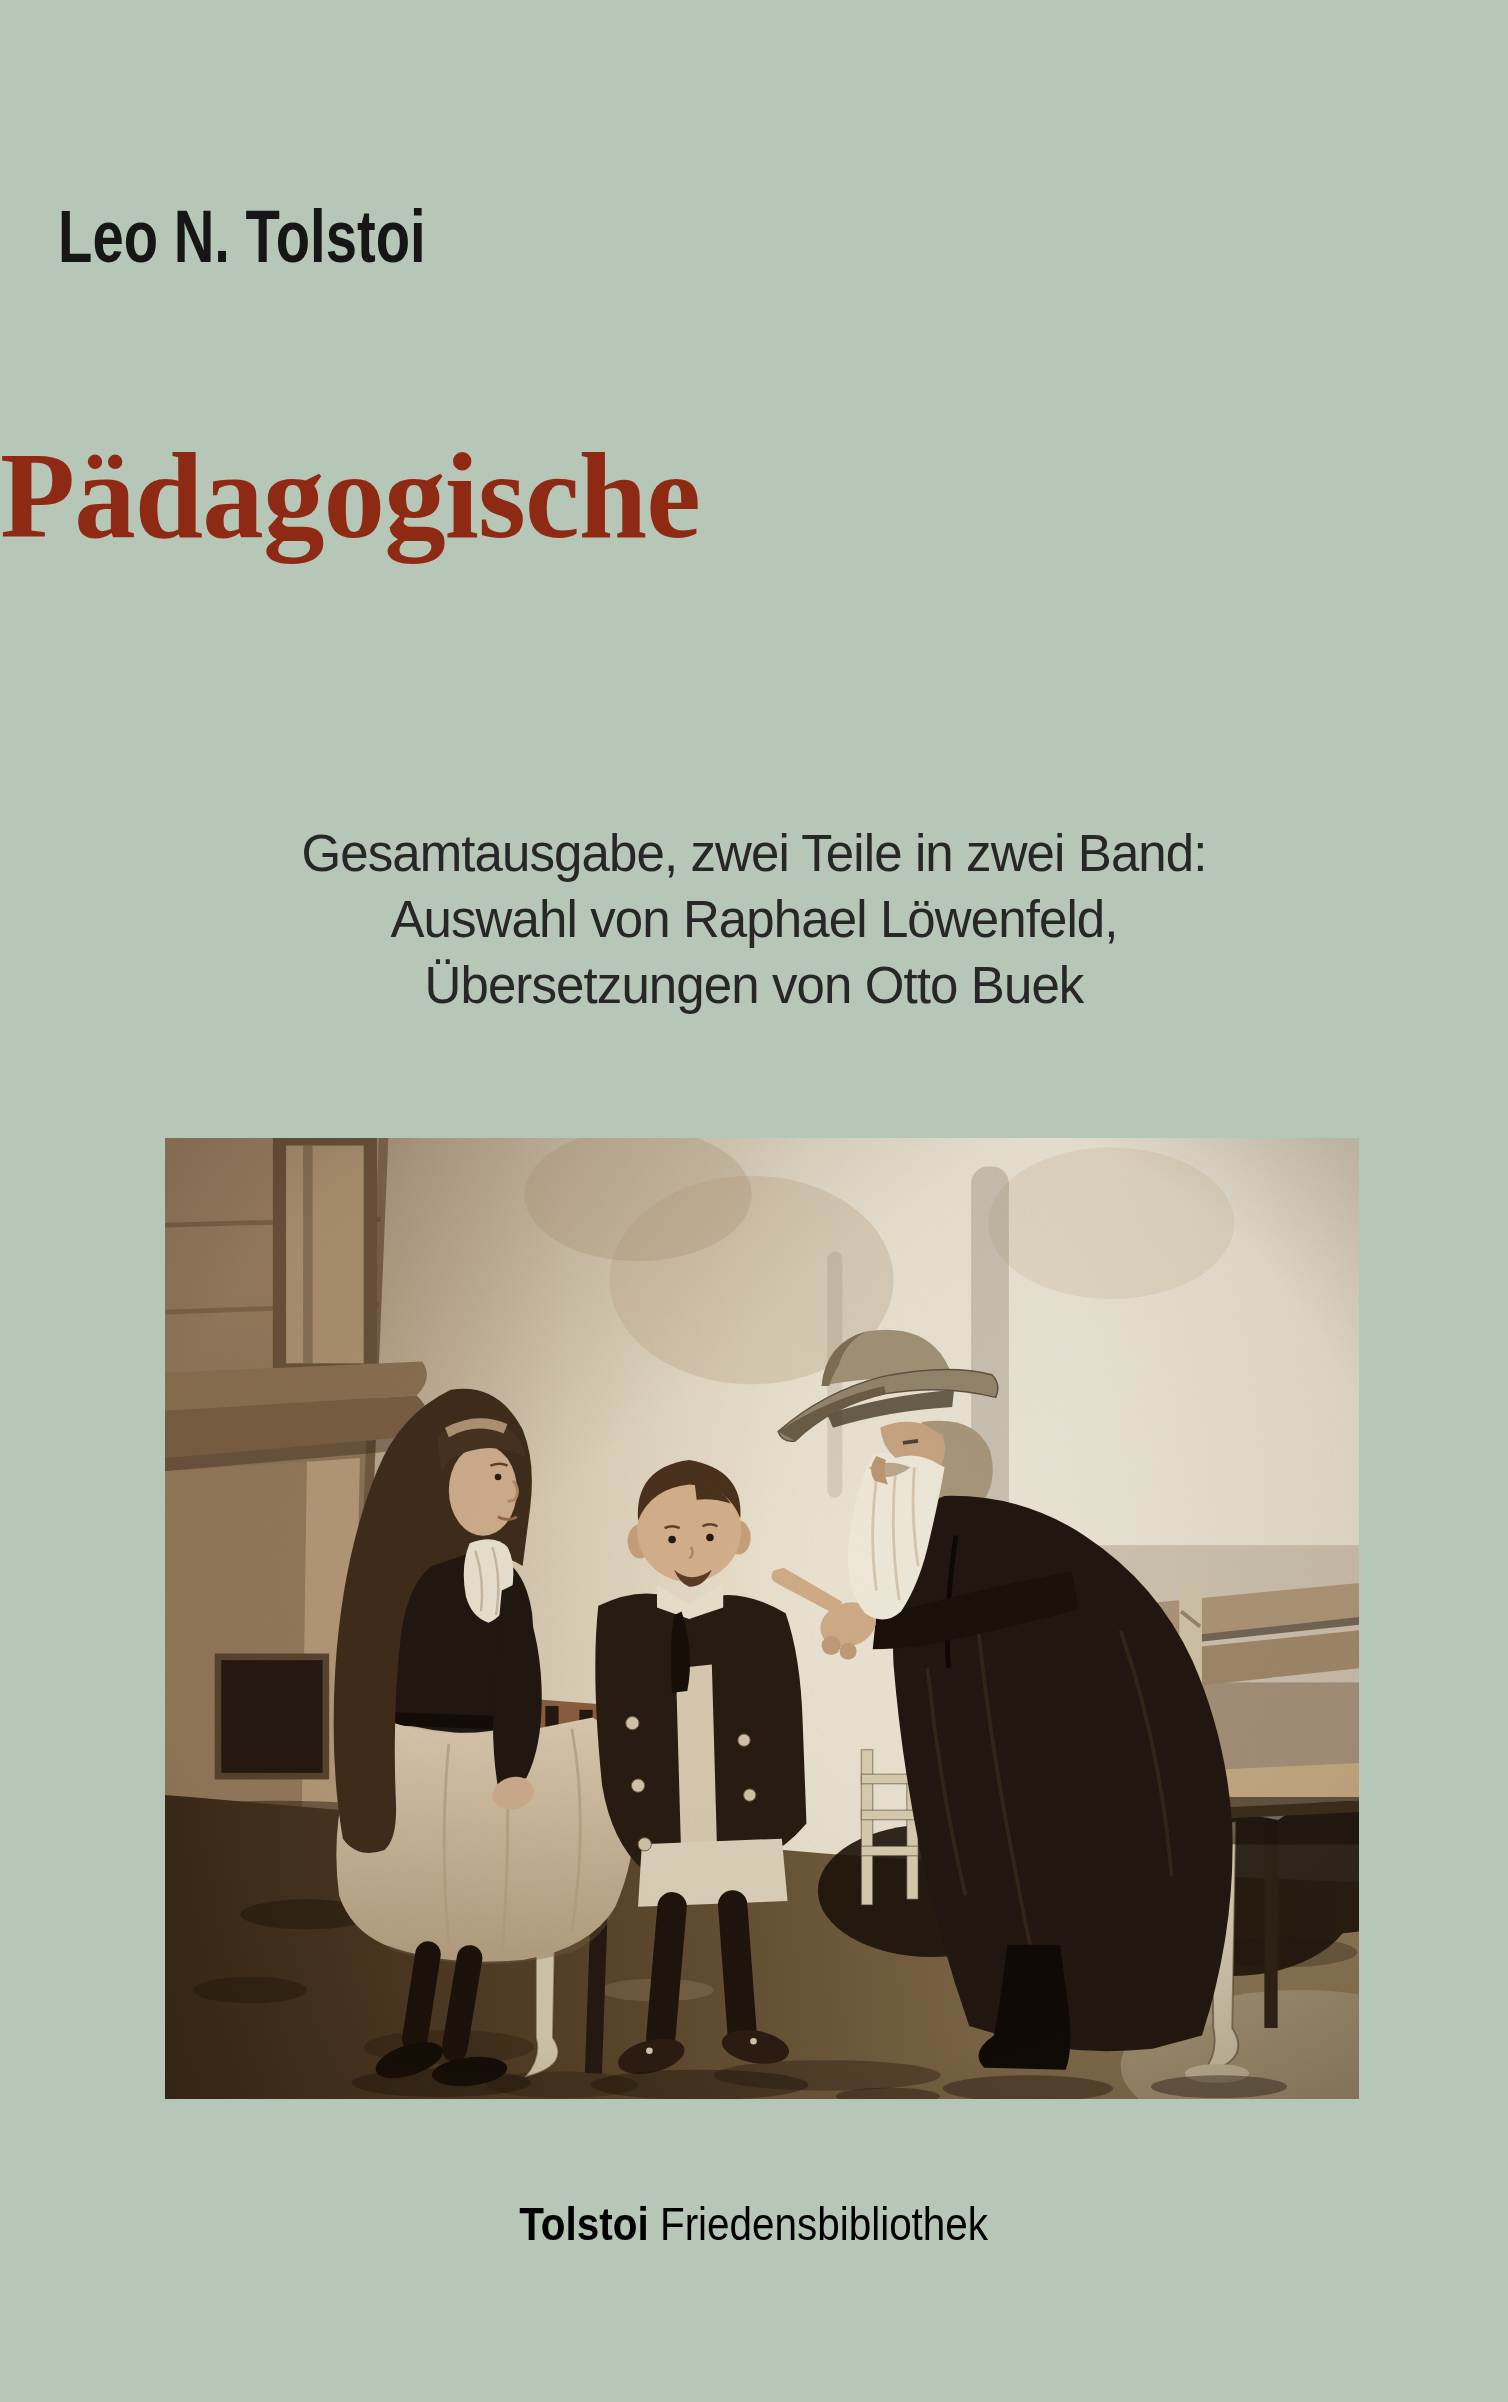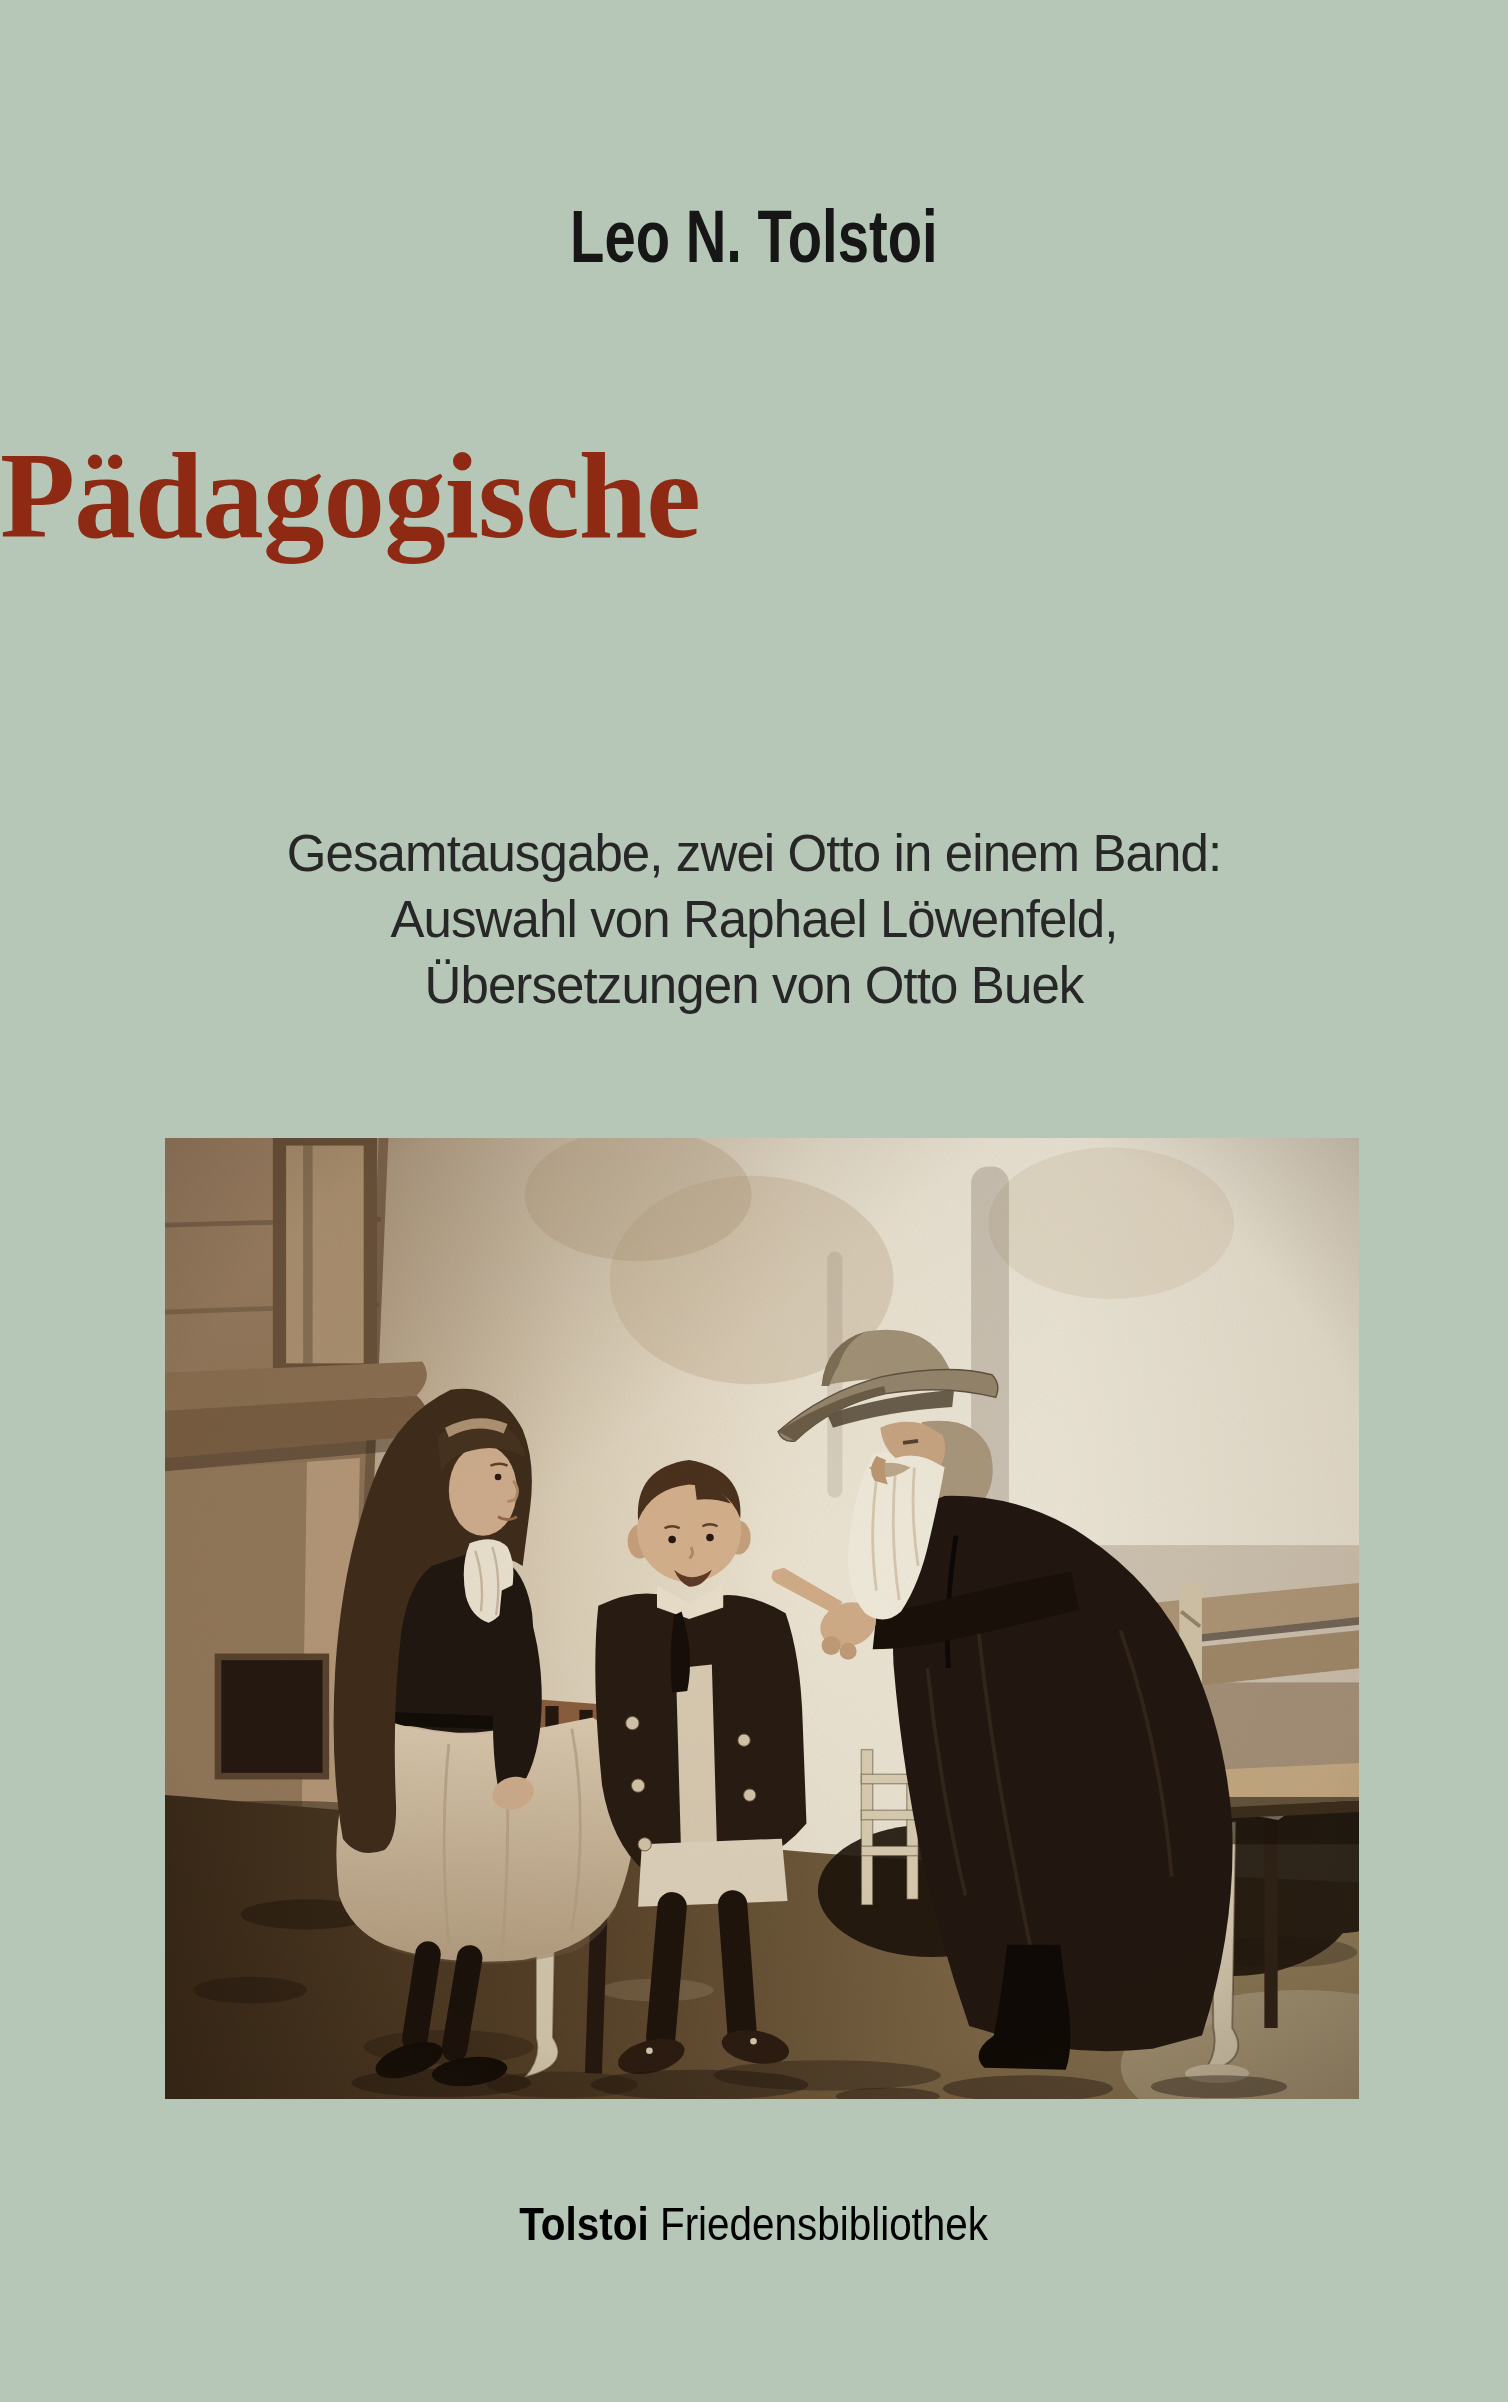--- a/index.html
+++ b/index.html
@@ -1,21 +1,21 @@
 <!DOCTYPE html>
 <html style="font-size:15px"><head>
 <meta charset="utf-8">
 <style>
   html,body{margin:0;padding:0;background:#b6c7b7;}
   .cover{
     position:relative;width:1508px;height:2403px;overflow:hidden;
     background:#b6c7b7;font-family:"Liberation Sans",sans-serif;
   }
   .author{
-    position:absolute;top:194px;left:0;right:0;text-align:center;
+    position:absolute;top:194px;left:0;right:0;text-align:left;
     font-size:74px;font-weight:bold;color:#161616;white-space:nowrap;
   }
   .squeeze{display:inline-block;transform:scaleX(.76);transform-origin:50% 50%;}
   .title{
     position:absolute;top:416px;left:0;right:0;
     font-family:"Liberation Serif","DejaVu Serif",serif;font-weight:bold;
     font-size:123px;line-height:159px;letter-spacing:-0.9px;color:#8e2a14;
   }
   .subtitle{
     position:absolute;top:821px;left:0;right:0;text-align:center;
@@ -39,21 +39,21 @@
 
   <div class="author">
     <span class="squeeze">Leo N. Tolstoi</span>
   </div>
 
   <div class="title">
     <div>Pädagogische</div>
   </div>
 
   <div class="subtitle">
-    <div>Gesamtausgabe, zwei Otto in einem Band:</div>
+    <div>Gesamtausgabe, zwei Teile in zwei Band:</div>
     <div>Auswahl von Raphael Löwenfeld,</div>
     <div>Übersetzungen von Otto Buek</div>
   </div>
 
   <div class="photo" role="img" aria-label="Sepia photograph: the elderly Leo Tolstoy, wearing a wide-brimmed hat and long white beard, sits on a garden bench beside a plastered house wall and points a finger while telling a story to two children — a girl with long hair, dark jacket and light skirt, and a smiling boy in a dark jacket with white shorts and dark stockings.">
     <svg viewBox="0 0 1262 1015" preserveAspectRatio="none" xmlns="http://www.w3.org/2000/svg">
       <defs>
         <linearGradient id="wallG" x1="0" y1="0" x2="1" y2="0">
           <stop offset="0" stop-color="#ab9175"></stop>
           <stop offset="0.16" stop-color="#c4b094"></stop>

